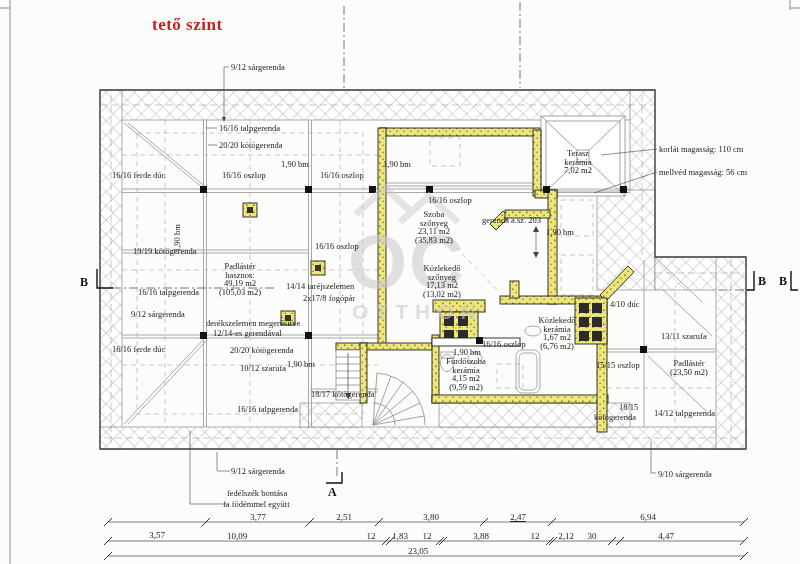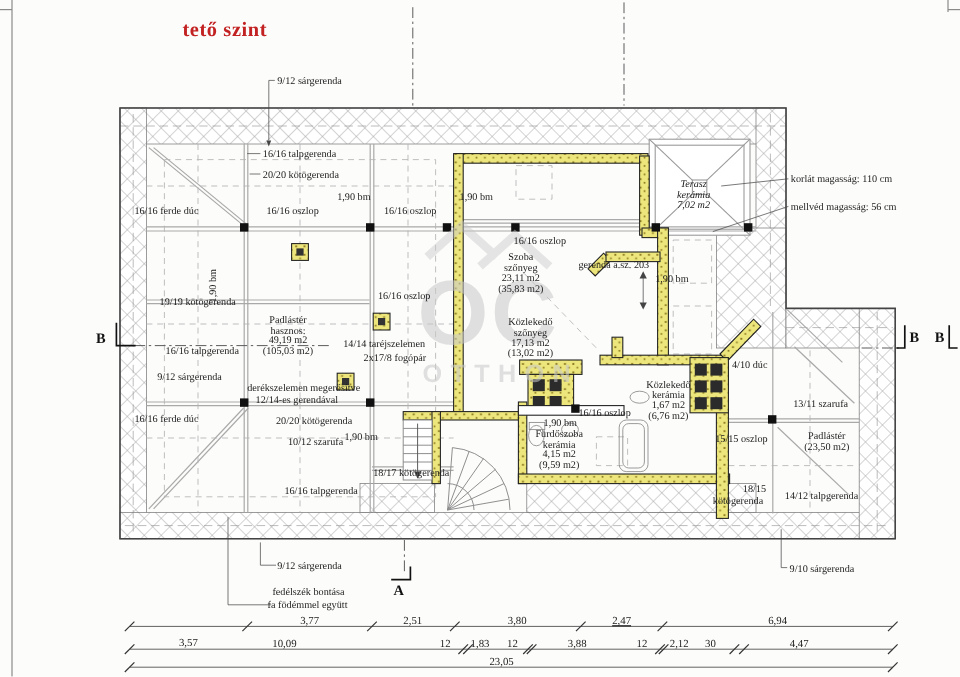--- a/index.html
+++ b/index.html
@@ -317,21 +317,21 @@
 <div class="lbl" style="left:231px;top:467px;">9/12 sárgerenda</div>
 <div class="lbl" style="left:227px;top:489px;">fedélszék bontása</div>
 <div class="lbl" style="left:223px;top:500px;">fa födémmel együtt</div>
 
 <div class="roomlbl" style="left:195px;top:262px;width:90px;">
   <div>Padlástér</div>
   <div>hasznos:</div>
   <div>49,19 m2</div>
   <div>(105,03 m2)</div>
 </div>
-<div class="roomlbl" style="left:549px;top:149px;width:58px;font-style:italic;">
+<div class="roomlbl" style="left:549px;top:149px;width:58px;">
   <div>Terasz</div>
   <div>kerámia</div>
   <div>7,02 m2</div>
 </div>
 <div class="roomlbl" style="left:389px;top:210px;width:90px;">
   <div>Szoba</div>
   <div>szőnyeg</div>
   <div>23,11 m2</div>
   <div>(35,83 m2)</div>
 </div>

